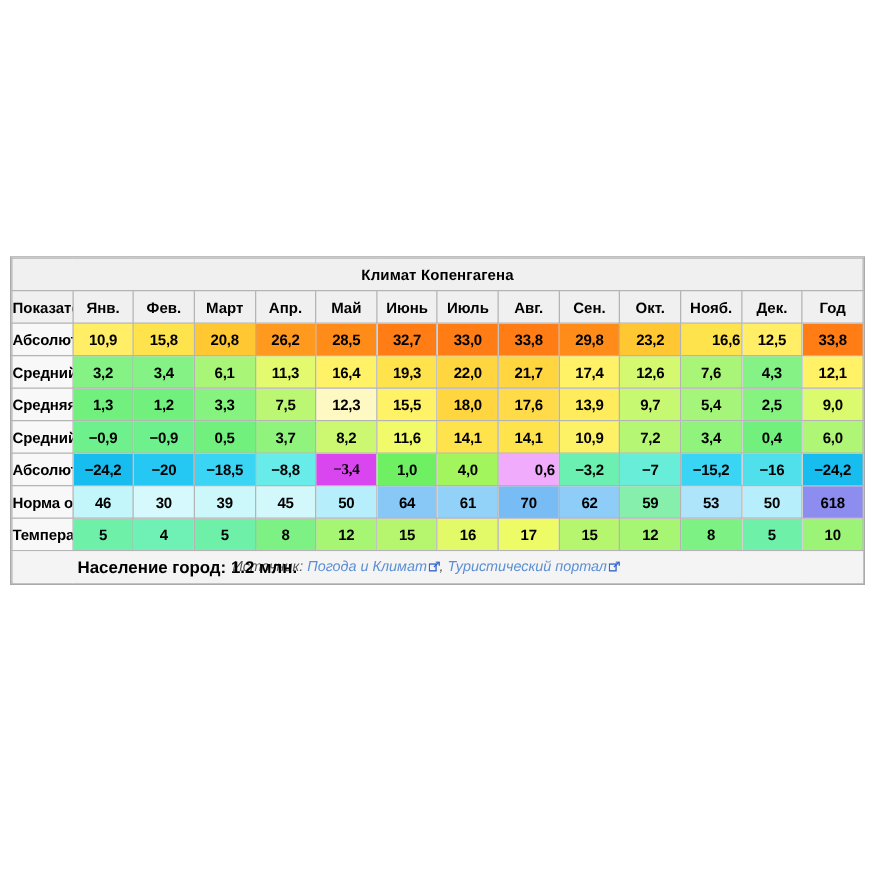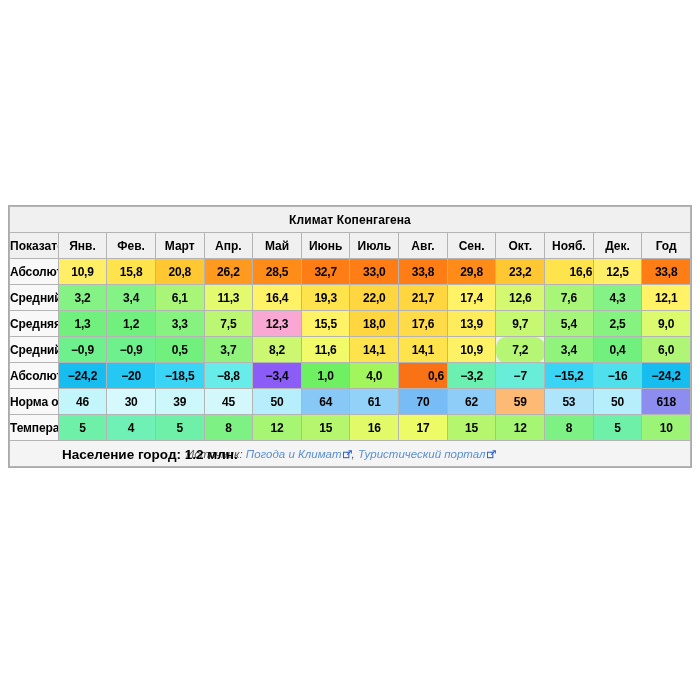--- a/index.html
+++ b/index.html
@@ -181,74 +181,74 @@
             <td class="val" style="background: rgb(169, 245, 119);">7,6</td>
             <td class="val" style="background: rgb(132, 242, 133);">4,3</td>
             <td class="val" style="background: rgb(255, 242, 102);">12,1</td>
           </tr>
           <tr>
             <td class="rowlabel"><span>Средняя температура</span>, </td>
             <td class="val" style="background: rgb(114, 240, 126);">1,3</td>
             <td class="val" style="background: rgb(114, 240, 126);">1,2</td>
             <td class="val" style="background: rgb(134, 242, 127);">3,3</td>
             <td class="val" style="background: rgb(188, 247, 115);">7,5</td>
-            <td class="val" style="background: #f9a8d4;">12,3</td>
+            <td class="val" style="background: #fef9c3;">12,3</td>
             <td class="val" style="background: rgb(255, 242, 102);">15,5</td>
             <td class="val" style="background: rgb(255, 214, 63);">18,0</td>
             <td class="val" style="background: rgb(255, 219, 74);">17,6</td>
             <td class="val" style="background: rgb(255, 236, 92);">13,9</td>
             <td class="val" style="background: rgb(198, 248, 113);">9,7</td>
             <td class="val" style="background: rgb(164, 245, 121);">5,4</td>
             <td class="val" style="background: rgb(134, 242, 127);">2,5</td>
             <td class="val" style="background: rgb(220, 250, 110);">9,0</td>
           </tr>
           <tr>
             <td class="rowlabel"><span>Средний минимум</span>, </td>
             <td class="val" style="background: rgb(110, 240, 140);">−0,9</td>
             <td class="val" style="background: rgb(110, 240, 140);">−0,9</td>
             <td class="val" style="background: rgb(114, 240, 126);">0,5</td>
             <td class="val" style="background: rgb(144, 243, 124);">3,7</td>
             <td class="val" style="background: rgb(204, 248, 113);">8,2</td>
             <td class="val" style="background: rgb(241, 251, 105);">11,6</td>
             <td class="val" style="background: rgb(255, 227, 77);">14,1</td>
             <td class="val" style="background: rgb(255, 227, 77);">14,1</td>
             <td class="val" style="background: rgb(253, 242, 101);">10,9</td>
-            <td class="val" style="background: rgb(182, 246, 117); border-radius: 10px;">7,2</td>
+            <td class="val" style="background: rgb(182, 246, 117);">7,2</td>
             <td class="val" style="background: rgb(144, 243, 124);">3,4</td>
             <td class="val" style="background: rgb(114, 240, 126);">0,4</td>
             <td class="val" style="background: rgb(176, 246, 118);">6,0</td>
           </tr>
           <tr>
             <td class="rowlabel"><span>Абсолютный минимум</span>, </td>
             <td class="val" style="background: rgb(24, 189, 240);">−24,2</td>
             <td class="val" style="background: rgb(37, 200, 242);">−20</td>
             <td class="val" style="background: rgb(58, 212, 244);">−18,5</td>
             <td class="val" style="background: rgb(104, 236, 234);">−8,8</td>
-            <td class="val" style="background: #8b5cf6;">−3,4</td>
+            <td class="val" style="background: #d946ef; font-family: Liberation Serif, serif;">−3,4</td>
             <td class="val" style="background: rgb(110, 240, 98);">1,0</td>
             <td class="val" style="background: rgb(163, 245, 94);">4,0</td>
-            <td class="val" style="background: #f97316; padding-left: 26px;">0,6</td>
+            <td class="val" style="background: #f0abfc; padding-left: 26px;">0,6</td>
             <td class="val" style="background: rgb(107, 240, 178);">−3,2</td>
             <td class="val" style="background: rgb(104, 238, 216);">−7</td>
             <td class="val" style="background: rgb(58, 212, 244);">−15,2</td>
             <td class="val" style="background: rgb(79, 224, 236);">−16</td>
             <td class="val" style="background: rgb(24, 189, 240);">−24,2</td>
           </tr>
           <tr>
             <td class="rowlabel"><span>Норма осадков</span>, </td>
             <td class="val" style="background: rgb(195, 246, 250);">46</td>
             <td class="val" style="background: rgb(213, 249, 252);">30</td>
             <td class="val" style="background: rgb(204, 247, 251);">39</td>
             <td class="val" style="background: rgb(210, 248, 252);">45</td>
             <td class="val" style="background: rgb(183, 238, 251);">50</td>
             <td class="val" style="background: rgb(135, 200, 247);">64</td>
             <td class="val" style="background: rgb(147, 210, 248);">61</td>
             <td class="val" style="background: rgb(120, 188, 246);">70</td>
             <td class="val" style="background: rgb(142, 205, 247);">62</td>
-            <td class="val" style="background: #fdba74; margin-left: 20px;">59</td>
+            <td class="val" style="background: #86efac; margin-left: 20px;">59</td>
             <td class="val" style="background: rgb(174, 229, 250);">53</td>
             <td class="val" style="background: rgb(183, 238, 251);">50</td>
             <td class="val" style="background: rgb(141, 141, 240);">618</td>
           </tr>
           <tr>
             <td class="rowlabel"><span>Температура воды</span>, </td>
             <td class="val" style="background: rgb(111, 240, 168);">5</td>
             <td class="val" style="background: rgb(111, 240, 180);">4</td>
             <td class="val" style="background: rgb(111, 240, 168);">5</td>
             <td class="val" style="background: rgb(126, 241, 132);">8</td>

